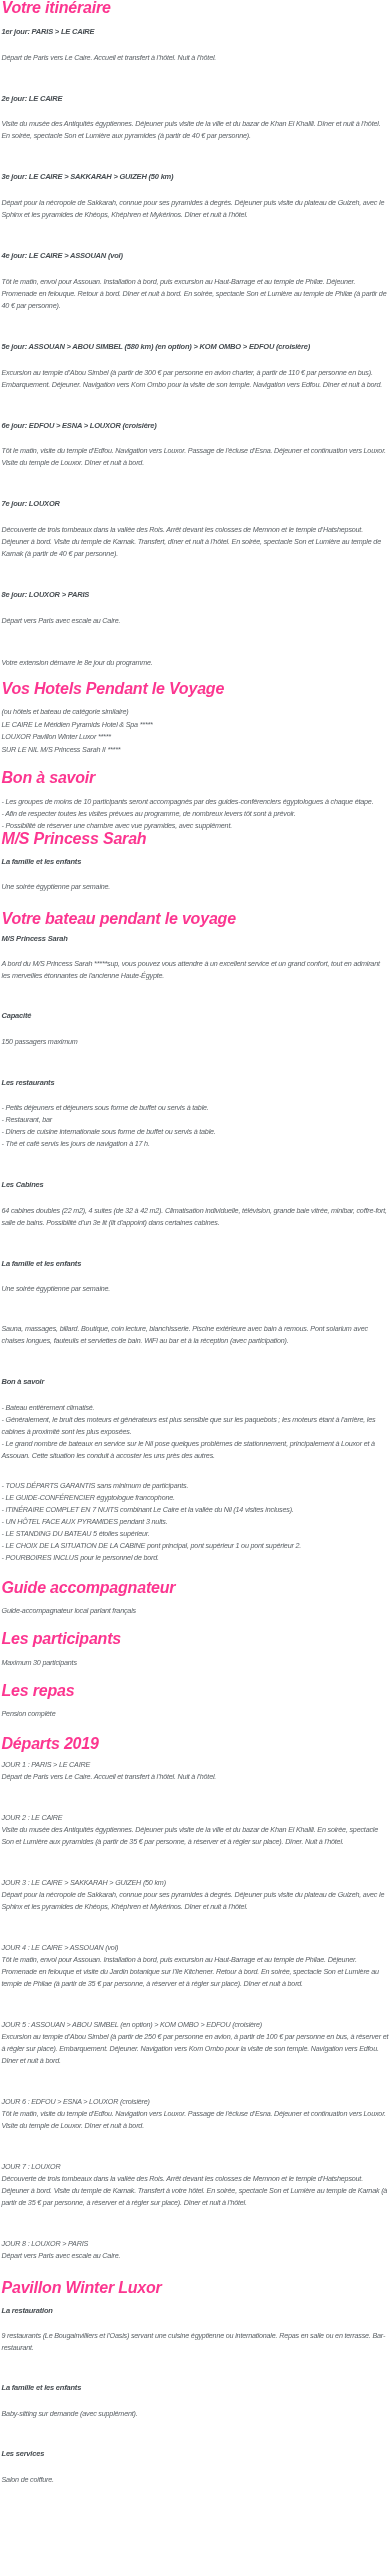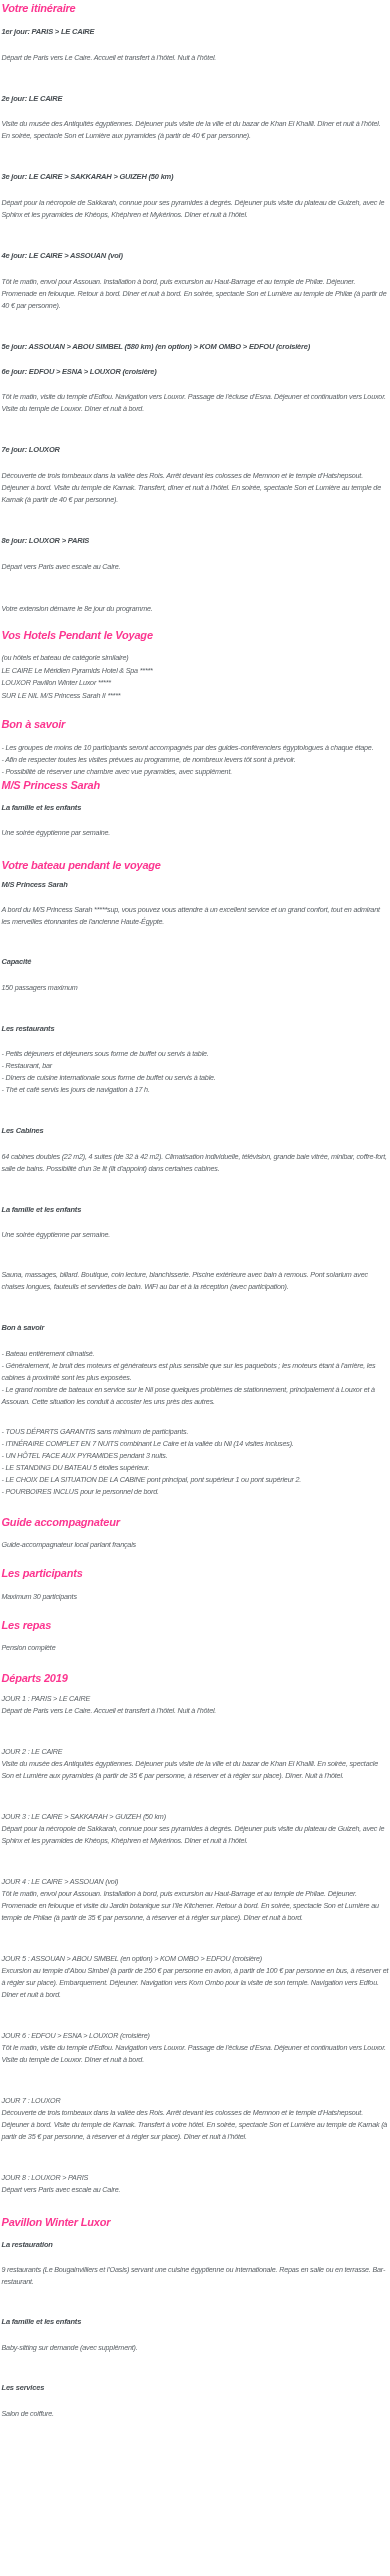--- a/index.html
+++ b/index.html
@@ -5,21 +5,21 @@
   html, body { margin:0; padding:0; background:#ffffff; }
   body {
     width:391px; height:2989px; overflow:hidden; box-sizing:border-box;
     padding:1px 1.5px 0 1.5px;
     font-family:"Liberation Sans", sans-serif;
     font-style:italic;
     font-size:7.2px; line-height:12px; letter-spacing:-0.2px;
     color:#5c6267;
   }
   h2 {
-    font-size:11px; line-height:14.4px; font-weight:bold; font-style:italic;
+    font-size:16px; line-height:14.4px; font-weight:bold; font-style:italic;
     color:#fc3690; margin:0; letter-spacing:-0.2px;
   }
   h3, .sub {
     font-size:7.5px; line-height:9.3px; font-weight:bold; font-style:italic;
     color:#474d52; margin:0;
   }
   p { margin:0; }
   .hotels p { line-height:12.6px; }
   .mb15{margin-bottom:7.7px}.mb19{margin-bottom:9.8px}.mb20{margin-bottom:10.3px}
   .mb22{margin-bottom:11.3px}.mb25{margin-bottom:13px}.mb27{margin-bottom:14px}
@@ -44,20 +44,21 @@
   <div class="day">
     <h3 class="mb30">3e jour: LE CAIRE &gt; SAKKARAH &gt; GUIZEH (50 km)</h3>
     <p class="mb58">Départ pour la nécropole de Sakkarah, connue pour ses pyramides à degrés. Déjeuner puis visite du plateau de Guizeh, avec le Sphinx et les pyramides de Khéops, Khéphren et Mykérinos. Dîner et nuit à l’hôtel.</p>
   </div>
   <div class="day">
     <h3 class="mb30">4e jour: LE CAIRE &gt; ASSOUAN (vol)</h3>
     <p class="mb58">Tôt le matin, envol pour Assouan. Installation à bord, puis excursion au Haut-Barrage et au temple de Philæ. Déjeuner. Promenade en felouque. Retour à bord. Dîner et nuit à bord. En soirée, spectacle Son et Lumière au temple de Philæ (à partir de 40 € par personne).</p>
   </div>
   <div class="day">
     <h3 class="mb30">5e jour: ASSOUAN &gt; ABOU SIMBEL (580 km) (en option) &gt; KOM OMBO &gt; EDFOU (croisière)</h3>
+    <p class="mb58">Excursion au temple d’Abou Simbel (à partir de 300 € par personne en avion charter, à partir de 110 € par personne en bus). Embarquement. Déjeuner. Navigation vers Kom Ombo pour la visite de son temple. Navigation vers Edfou. Dîner et nuit à bord.</p>
   </div>
   <div class="day">
     <h3 class="mb30">6e jour: EDFOU &gt; ESNA &gt; LOUXOR (croisière)</h3>
     <p class="mb58">Tôt le matin, visite du temple d’Edfou. Navigation vers Louxor. Passage de l’écluse d’Esna. Déjeuner et continuation vers Louxor. Visite du temple de Louxor. Dîner et nuit à bord.</p>
   </div>
   <div class="day">
     <h3 class="mb30">7e jour: LOUXOR</h3>
     <p class="mb58">Découverte de trois tombeaux dans la vallée des Rois. Arrêt devant les colosses de Memnon et le temple d’Hatshepsout. Déjeuner à bord. Visite du temple de Karnak. Transfert, dîner et nuit à l’hôtel. En soirée, spectacle Son et Lumière au temple de Karnak (à partir de 40 € par personne).</p>
   </div>
   <div class="day">
@@ -122,20 +123,21 @@
   <div class="mb34">
     <p>- Bateau entièrement climatisé.</p>
     <p>- Généralement, le bruit des moteurs et générateurs est plus sensible que sur les paquebots ; les moteurs étant à l’arrière, les cabines à proximité sont les plus exposées.</p>
     <p>- Le grand nombre de bateaux en service sur le Nil pose quelques problèmes de stationnement, principalement à Louxor et à Assouan. Cette situation les conduit à accoster les uns près des autres.</p>
   </div>
 </section>
 
 <section>
   <div class="mb33">
     <p>- TOUS DÉPARTS GARANTIS sans minimum de participants.</p>
+    <p>- LE GUIDE-CONFÉRENCIER égyptologue francophone.</p>
     <p>- ITINÉRAIRE COMPLET EN 7 NUITS combinant Le Caire et la vallée du Nil (14 visites incluses).</p>
     <p>- UN HÔTEL FACE AUX PYRAMIDES pendant 3 nuits.</p>
     <p>- LE STANDING DU BATEAU 5 étoiles supérieur.</p>
     <p>- LE CHOIX DE LA SITUATION DE LA CABINE pont principal, pont supérieur 1 ou pont supérieur 2.</p>
     <p>- POURBOIRES INCLUS pour le personnel de bord.</p>
   </div>
 </section>
 
 <section>
   <h2 class="mb19">Guide accompagnateur</h2>

